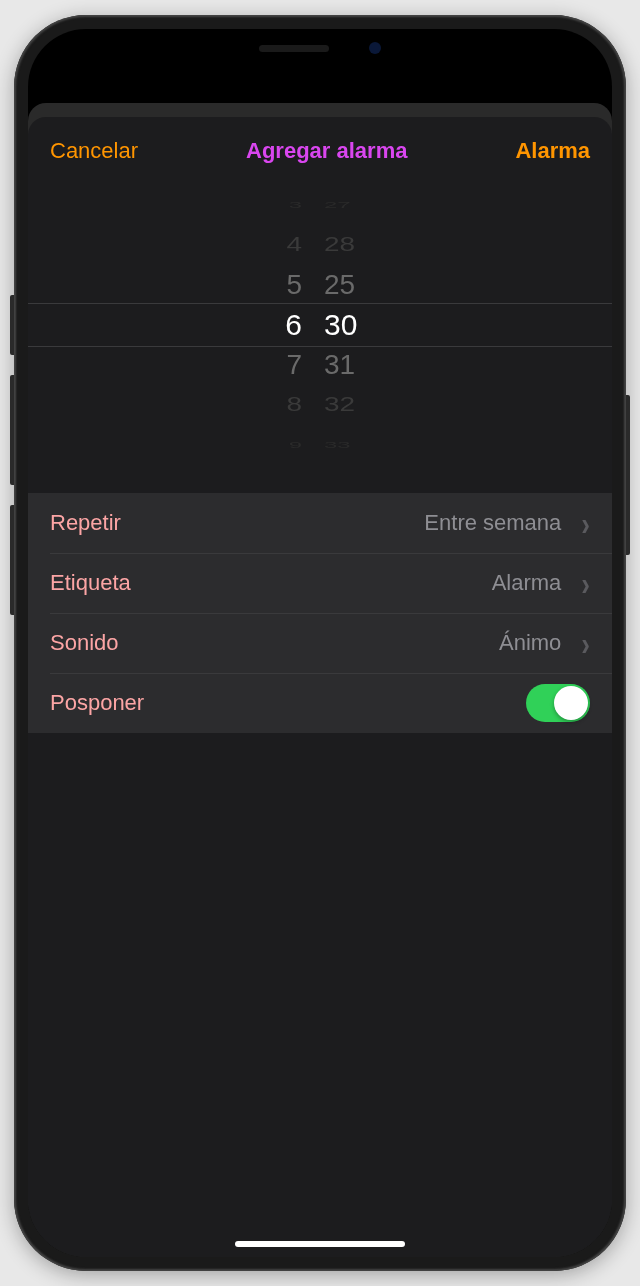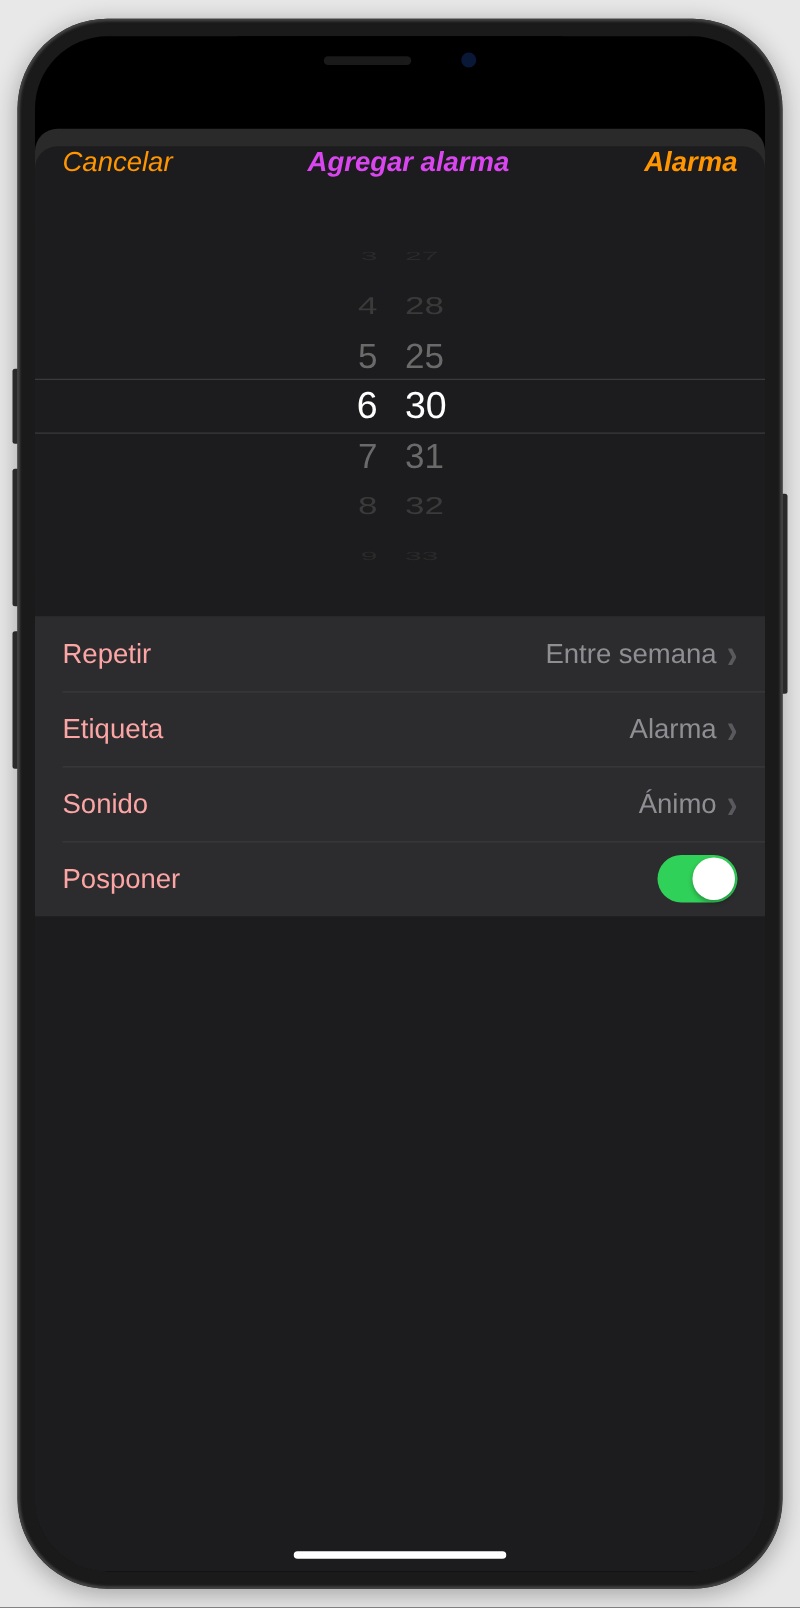--- a/index.html
+++ b/index.html
@@ -171,23 +171,23 @@
       left: 0;
       right: 0;
       bottom: 0;
       background: #1c1c1e;
       border-radius: 18px 18px 0 0;
       overflow: hidden;
     }
     .nav-bar {
       height: 68px;
       display: flex;
+      align-items: center;
       justify-content: space-between;
       padding: 0 22px;
-      font-style: italic;
     }
     .nav-btn {
       color: #ff9500;
       font-size: 22px;
       font-weight: 400;
       cursor: pointer;
     }
     .nav-btn.bold {
       font-weight: 600;
     }
@@ -274,21 +274,21 @@
       background: #3a3a3c;
     }
     .row-label {
       color: #fca5a5;
       font-size: 22px;
       font-weight: 400;
     }
     .row-right {
       display: flex;
       align-items: center;
-      gap: 8px;
+      gap: 20px;
     }
     .row-value {
       color: #8e8e93;
       font-size: 22px;
     }
     .chevron {
       color: #5a5a5e;
       font-size: 26px;
       font-weight: 600;
       transform: scaleY(1.3);

